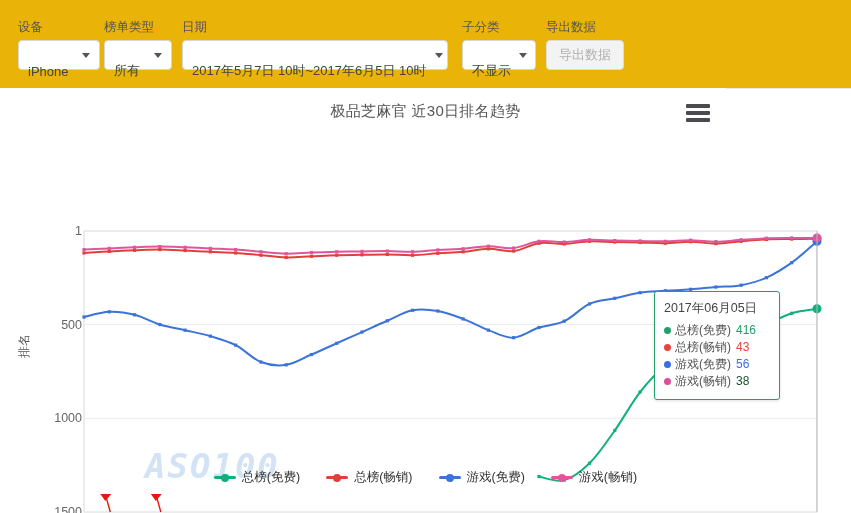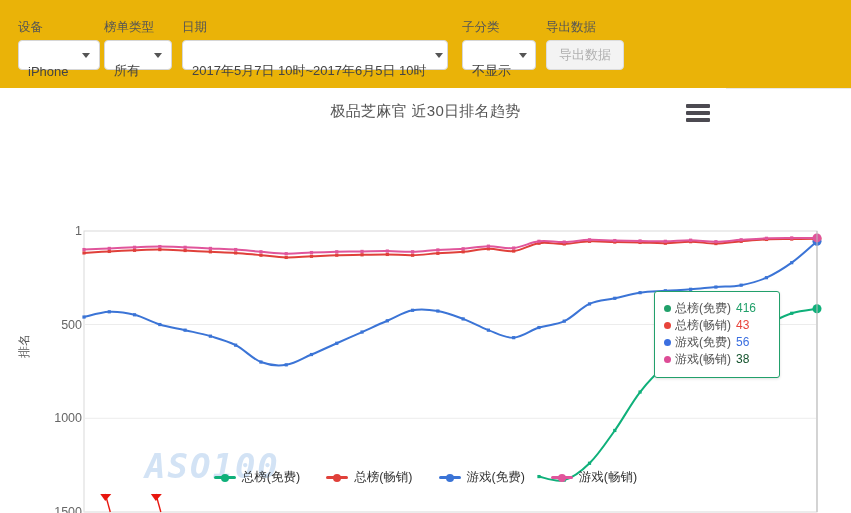--- a/index.html
+++ b/index.html
@@ -336,20 +336,21 @@
         <line x1="817" y1="143" x2="817" y2="424" stroke="#bbb" stroke-width="1"></line>
         <path d="M 100.27586206896552 406 L 111.27586206896552 406 L 105.27586206896552 413 Z" fill="#e8170f"></path>
         <line x1="105.27586206896552" y1="406" x2="110.27586206896552" y2="424" stroke="#e8170f" stroke-width="1.4"></line>
         <path d="M 150.82758620689657 406 L 161.82758620689657 406 L 155.82758620689657 413 Z" fill="#e8170f"></path>
         <line x1="155.82758620689657" y1="406" x2="160.82758620689657" y2="424" stroke="#e8170f" stroke-width="1.4"></line>
       </svg>
 
     <div class="watermark">ASO100</div>
 
     <div class="tooltip">
+      <div class="tt-date">2017年06月05日</div>
       <div id="tt-rows">
           <div class="tt-row">
             <span class="tt-dot" style="background: rgb(33, 160, 106);"></span>
             <span class="tt-name">总榜(免费)</span>
             <span class="tt-val" style="color: rgb(33, 160, 106);">416</span>
           </div>
           <div class="tt-row">
             <span class="tt-dot" style="background: rgb(232, 68, 59);"></span>
             <span class="tt-name">总榜(畅销)</span>
             <span class="tt-val" style="color: rgb(232, 68, 59);">43</span>

